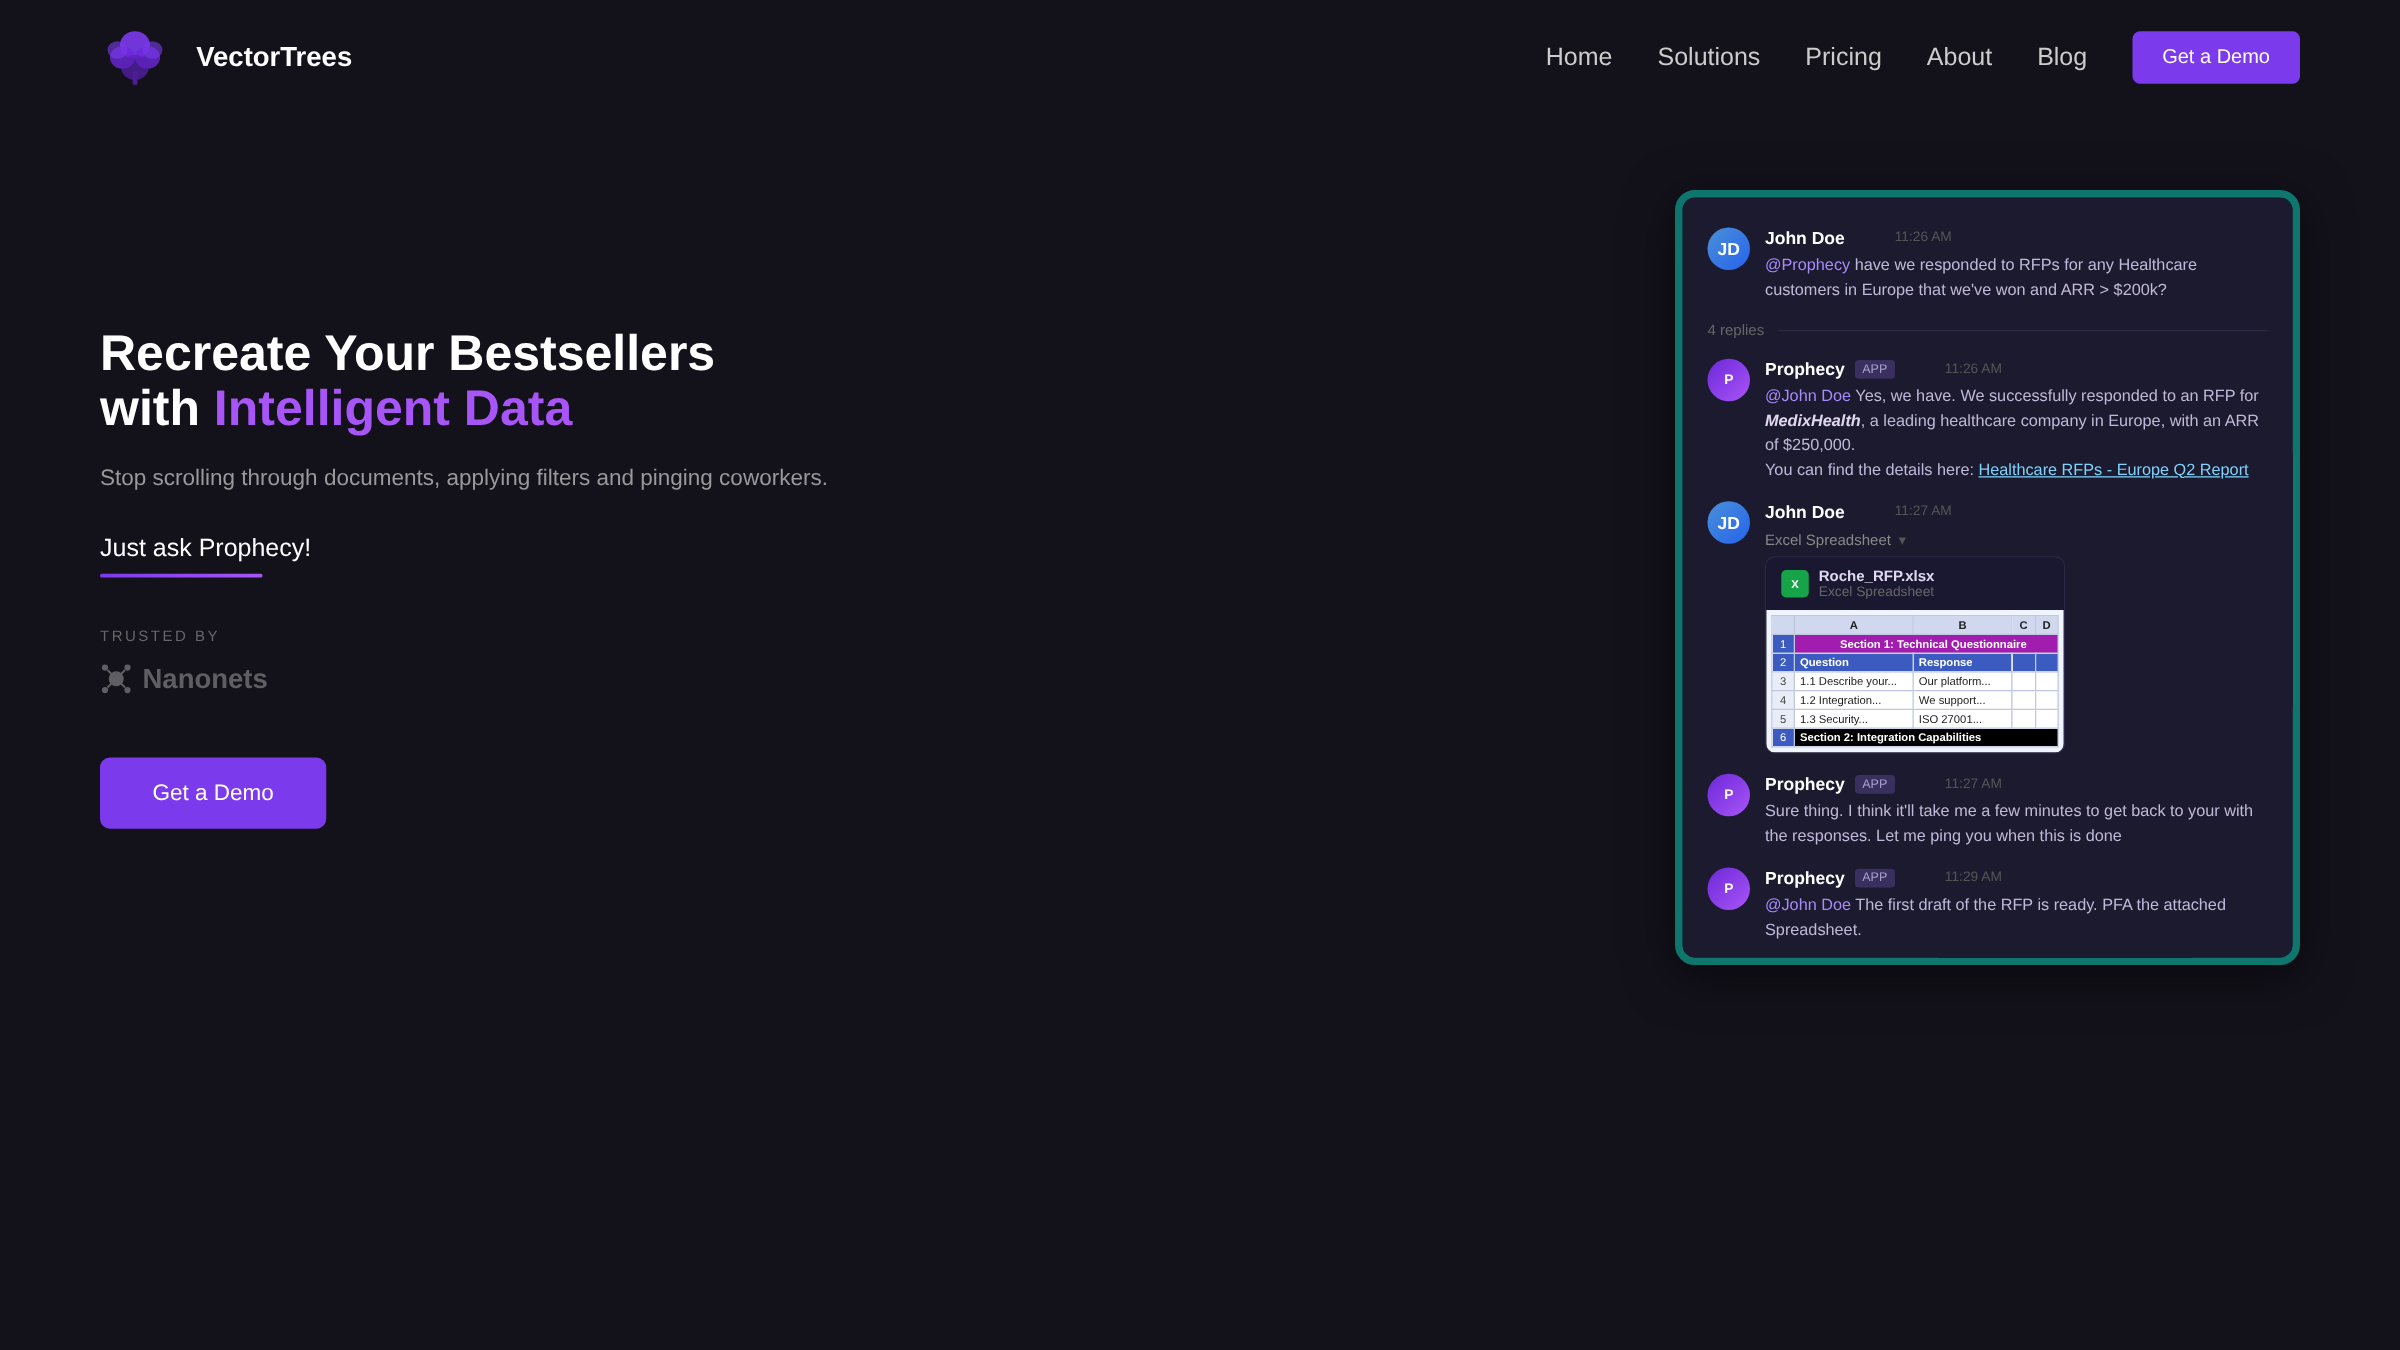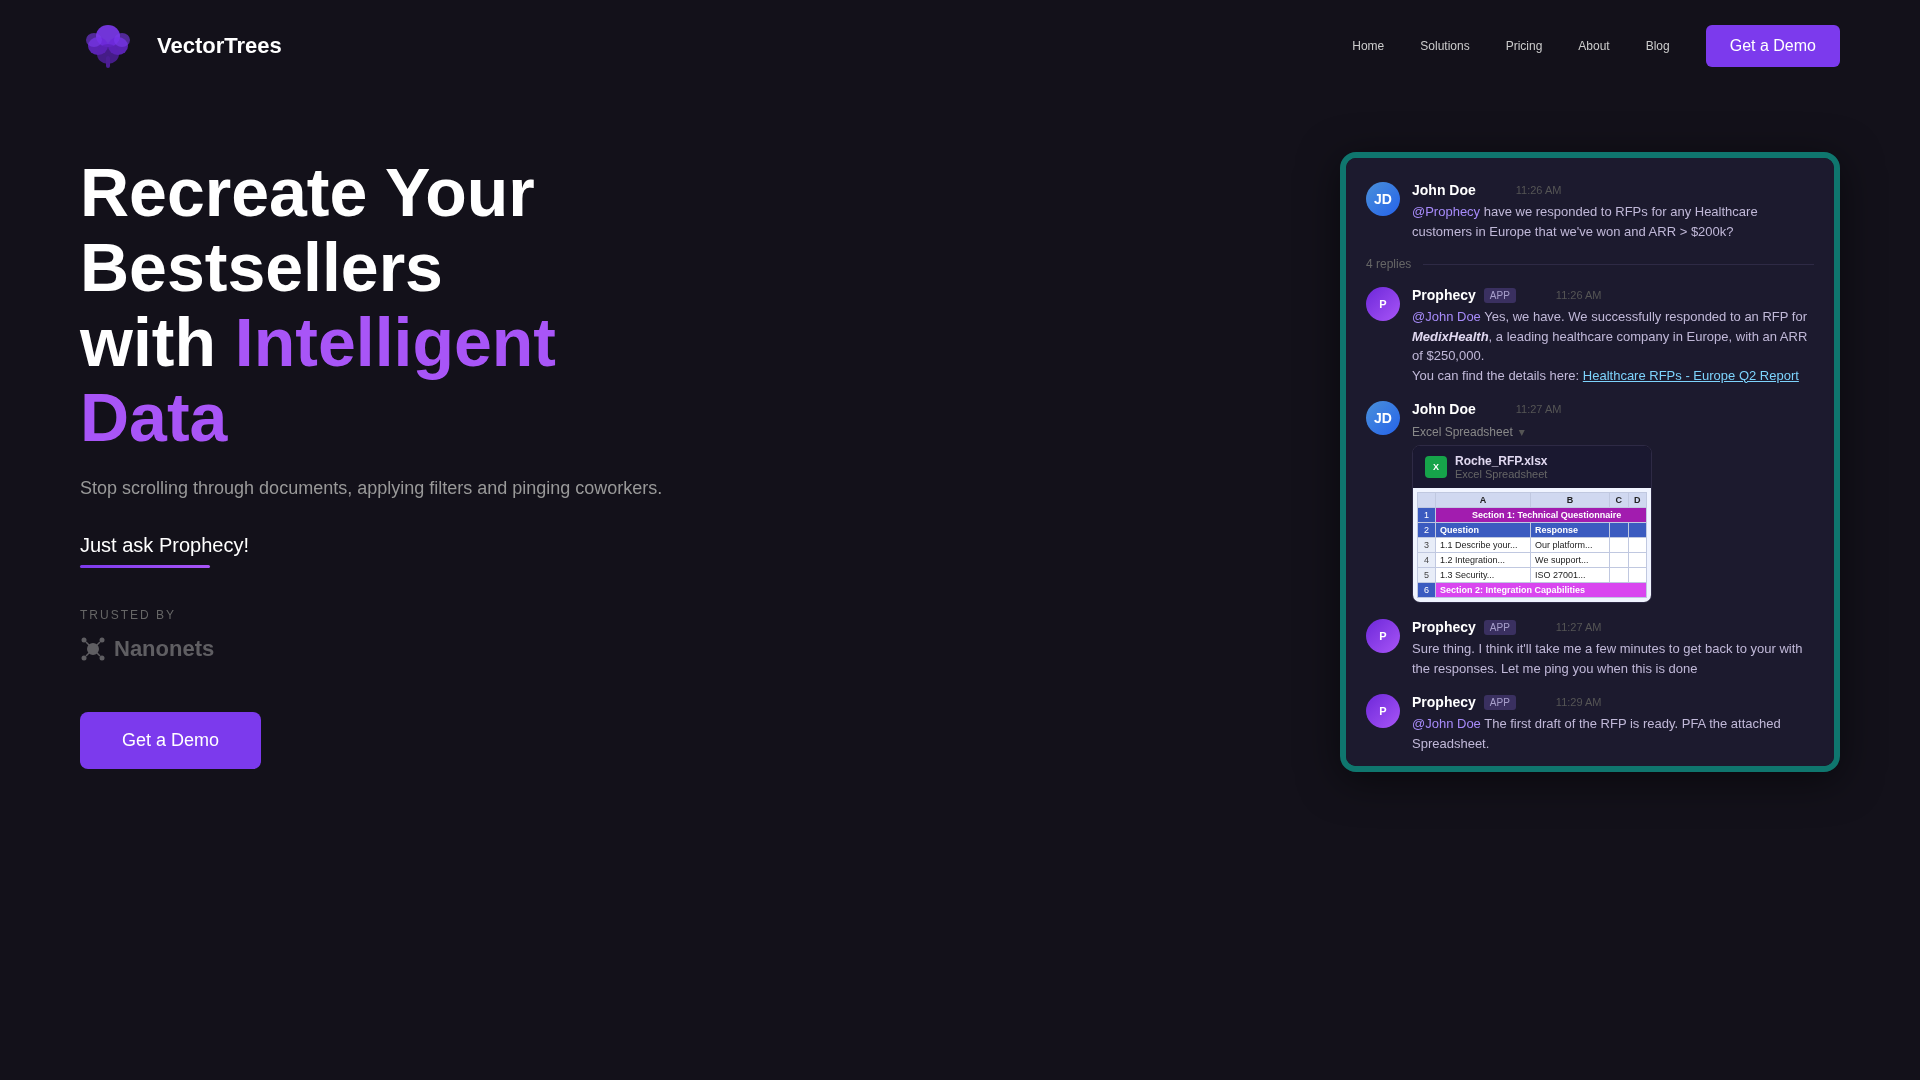--- a/index.html
+++ b/index.html
@@ -35,21 +35,21 @@
       font-weight: 600;
       color: #fff;
     }
     .nav-links {
       display: flex;
       align-items: center;
       gap: 36px;
     }
     .nav-link {
       color: #ccc;
-      font-size: 12px;
+      font-size: 20px;
       text-decoration: none;
       cursor: pointer;
     }
     .nav-cta {
       background: #7c3aed;
       color: #fff;
       border: none;
       padding: 12px 24px;
       border-radius: 6px;
       font-size: 16px;
@@ -65,21 +65,21 @@
       padding: 60px 80px 80px 80px;
       gap: 60px;
     }
 
     .hero-left {
       flex: 0 0 600px;
       max-width: 600px;
     }
 
     .hero-title {
-      font-size: 68px;
+      font-size: 40px;
       font-weight: 700;
       line-height: 1.1;
       color: #fff;
       margin-bottom: 20px;
     }
 
     .hero-title .highlight {
       color: #a855f7;
     }
 
@@ -492,21 +492,21 @@
               </tr>
               <tr>
                 <td class="row-header">5</td>
                 <td>1.3 Security...</td>
                 <td>ISO 27001...</td>
                 <td></td>
                 <td></td>
               </tr>
               <tr class="blue-row">
                 <td class="row-header">6</td>
-                <td colspan="4" style="background:#d946ef;color:#fff;font-weight:700;">Section 2: Integration Capabilities</td>
+                <td colspan="4" style="background:#000000;color:#fff;font-weight:700;">Section 2: Integration Capabilities</td>
               </tr>
             </tbody>
               </table>
           </div>
         </div>
       </div>
     </div>
 
     <div class="chat-message">
       <div class="avatar avatar-prophecy">P</div>

